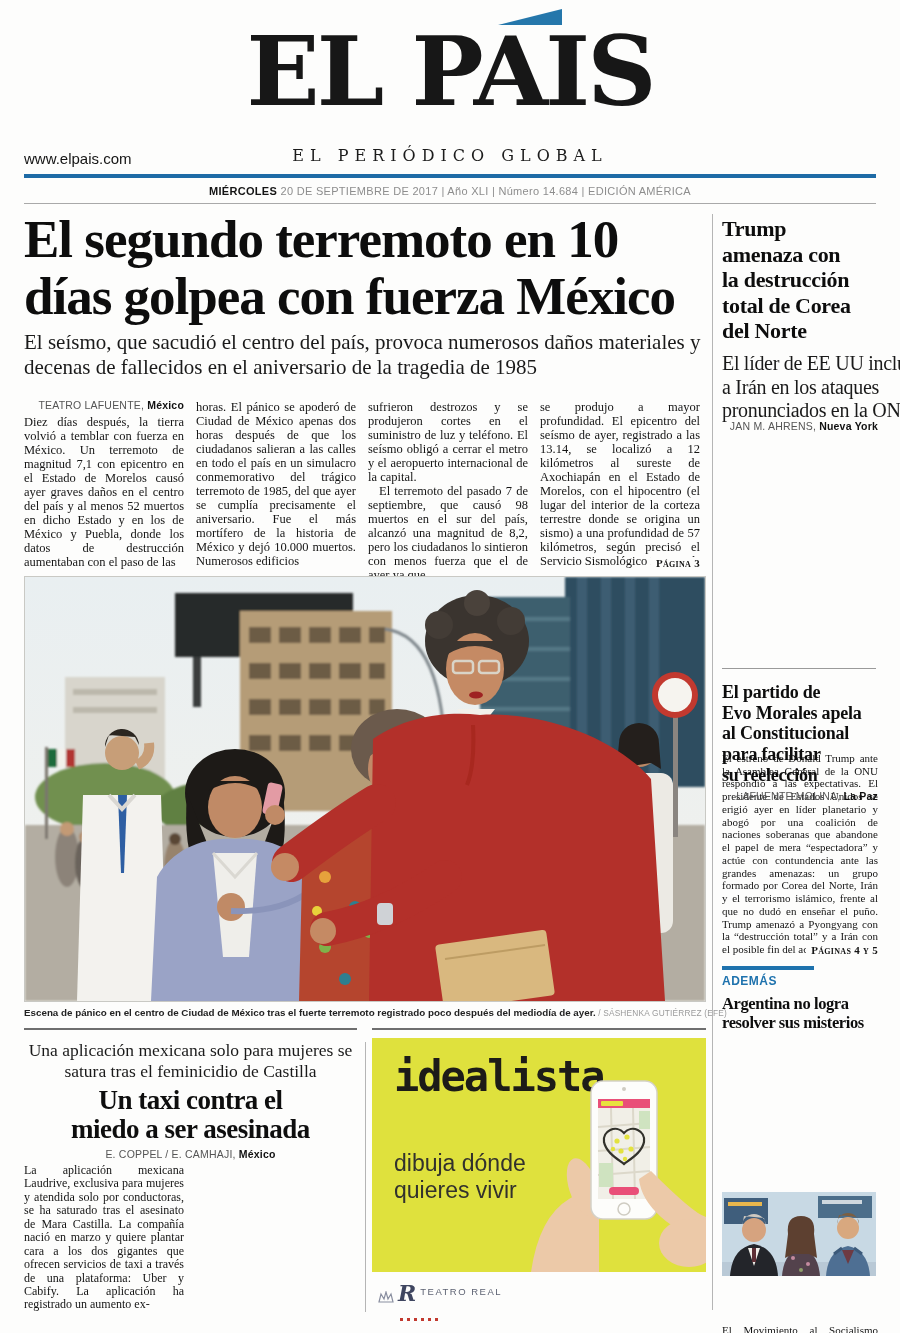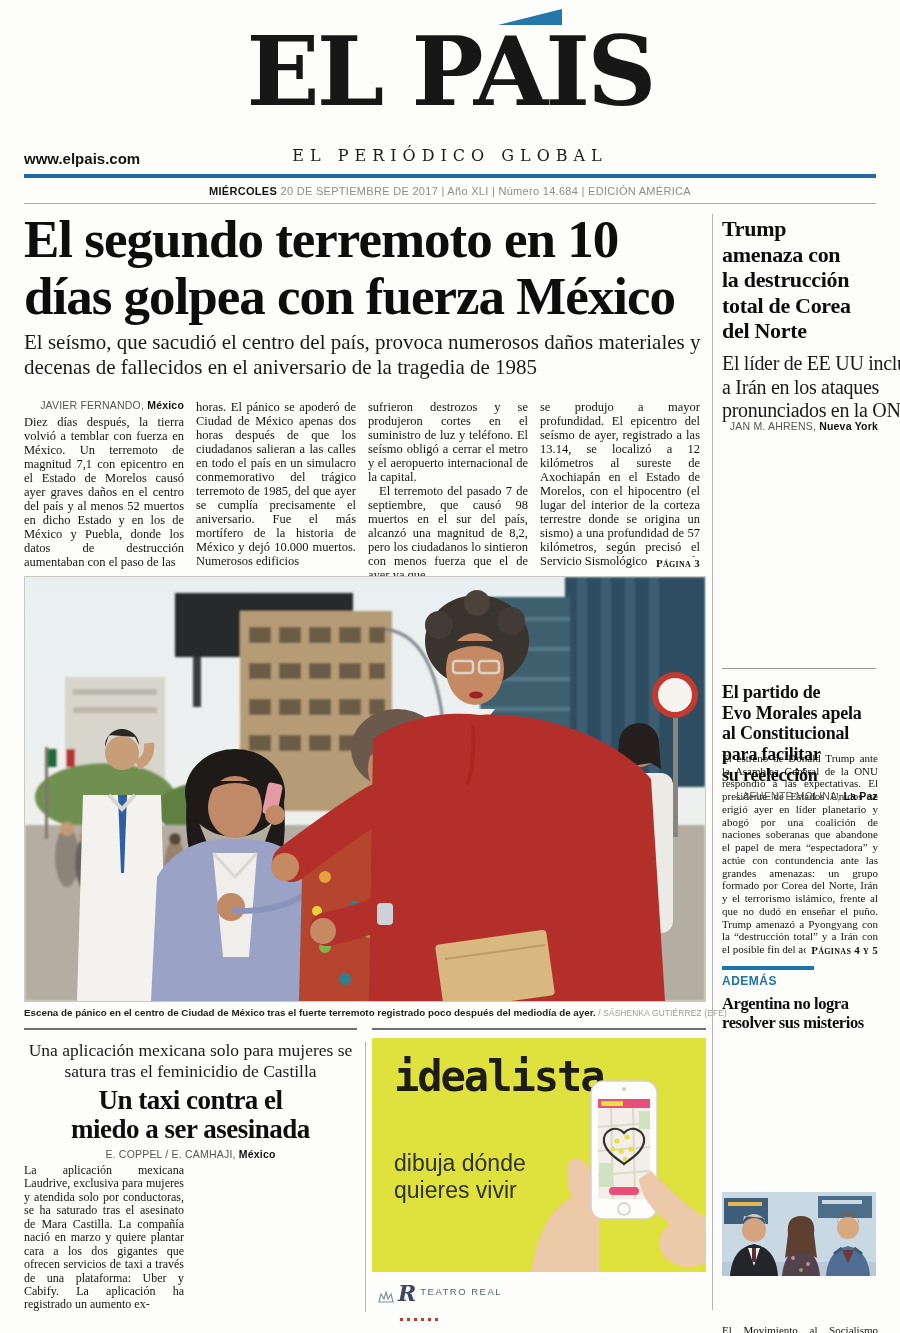--- a/index.html
+++ b/index.html
@@ -8,21 +8,21 @@
   .abs{position:absolute;}
   .sans{font-family:"Liberation Sans",sans-serif;}
   .nowrap{white-space:nowrap;}
 
   
   .logo-row{left:0;right:0;top:20px;text-align:center;}
   .logo{font-family:"DejaVu Serif",serif;font-weight:bold;font-size:96px;line-height:1.08;
         letter-spacing:-3px;color:#171717;}
   .logo .i-wrap{position:relative;display:inline-block;}
   .logo .i-wrap svg{position:absolute;top:-11px;left:-47px;}
-  .site-url{left:24px;top:150px;font-weight:bold;font-size:15px;color:#141414;}
+  .site-url{left:24px;top:150px;font-weight:normal;font-size:15px;color:#141414;}
   .tagline{left:0;right:0;top:146px;text-align:center;font-family:"DejaVu Serif",serif;
            font-size:16px;letter-spacing:6px;color:#1c1c1c;}
   .blue-rule{left:24px;width:852px;top:174px;height:4px;background:#1e6ba6;}
   .date-bar{left:0;right:0;top:185px;text-align:center;font-size:11px;color:#8d8d8d;letter-spacing:.3px;}
   .date-bar b{color:#141414;}
   .date-rule{left:24px;width:852px;top:203px;height:1px;background:#a9a9a9;}
 
   
   .lead-head{left:24px;top:211px;width:692px;font-weight:bold;font-size:53px;line-height:1.07;
              letter-spacing:-1px;color:#0d0d0d;}
@@ -101,21 +101,21 @@
   <div class="abs date-bar sans"><b>MIÉRCOLES</b><span> 20 DE SEPTIEMBRE DE 2017 | Año XLI | Número 14.684 | EDICIÓN AMÉRICA</span></div>
   <div class="abs date-rule"></div>
 
   <h1 class="abs lead-head" style="margin:0;">
     <span class="nowrap" style="display:block;">El segundo terremoto en 10</span>
     <span class="nowrap" style="display:block;">días golpea con fuerza México</span>
   </h1>
   <div class="abs standfirst">El seísmo, que sacudió el centro del país, provoca numerosos daños materiales y decenas de fallecidos en el aniversario de la tragedia de 1985</div>
 
   <div class="abs bodycol" style="left:24px;top:400px;">
-    <div class="byline"><span>JAVIER FERNANDO,</span> <b>México</b></div>
+    <div class="byline"><span>TEATRO LAFUENTE,</span> <b>México</b></div>
     <p>Diez días después, la tierra volvió a temblar con fuerza en México. Un terremoto de magnitud 7,1 con epicentro en el Estado de Morelos causó ayer graves daños en el centro del país y al menos 52 muertos en dicho Estado y en los de México y Puebla, donde los datos de destrucción aumentaban con el paso de las</p>
   </div>
   <div class="abs bodycol" style="left:196px;top:400px;">
     <p>horas. El pánico se apoderó de Ciudad de México apenas dos horas después de que los ciudadanos salieran a las calles en todo el país en un simulacro conmemorativo del trágico terremoto de 1985, del que ayer se cumplía precisamente el aniversario. Fue el más mortífero de la historia de México y dejó 10.000 muertos. Numerosos edificios</p>
   </div>
   <div class="abs bodycol" style="left:368px;top:400px;">
     <p>sufrieron destrozos y se produjeron cortes en el suministro de luz y teléfono. El seísmo obligó a cerrar el metro y el aeropuerto internacional de la capital.</p>
     <p class="indent">El terremoto del pasado 7 de septiembre, que causó 98 muertos en el sur del país, alcanzó una magnitud de 8,2, pero los ciudadanos lo sintieron con menos fuerza que el de ayer ya que</p>
   </div>
   <div class="abs bodycol colwrap" style="left:540px;top:400px;">

